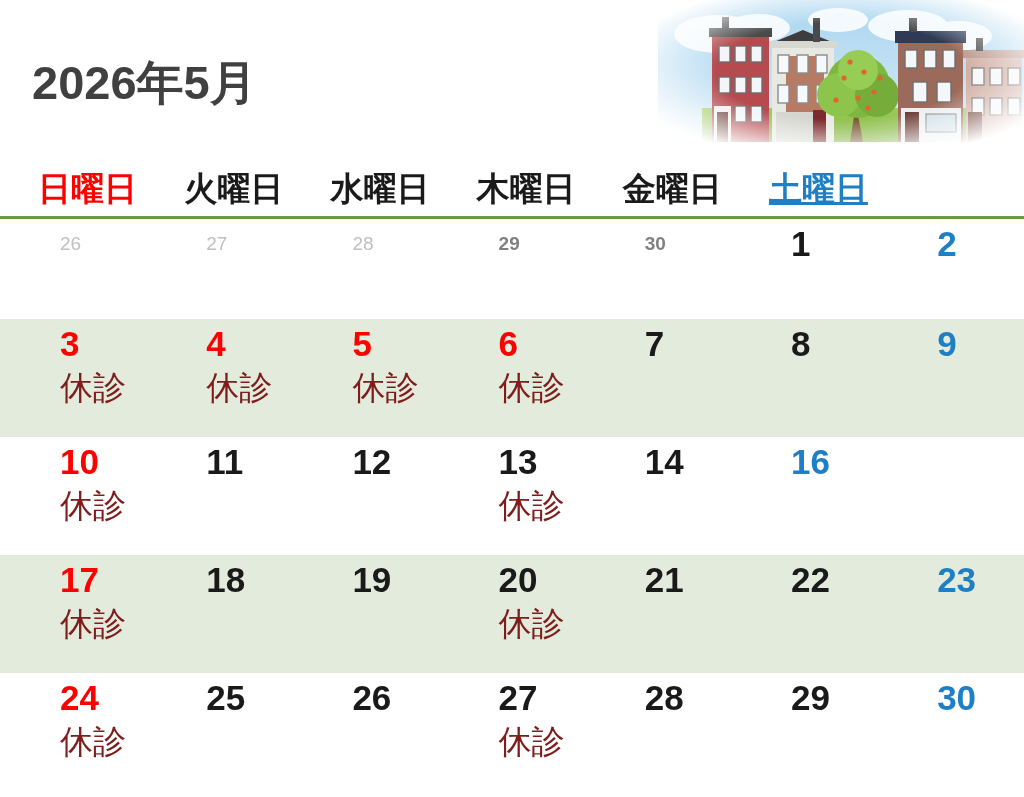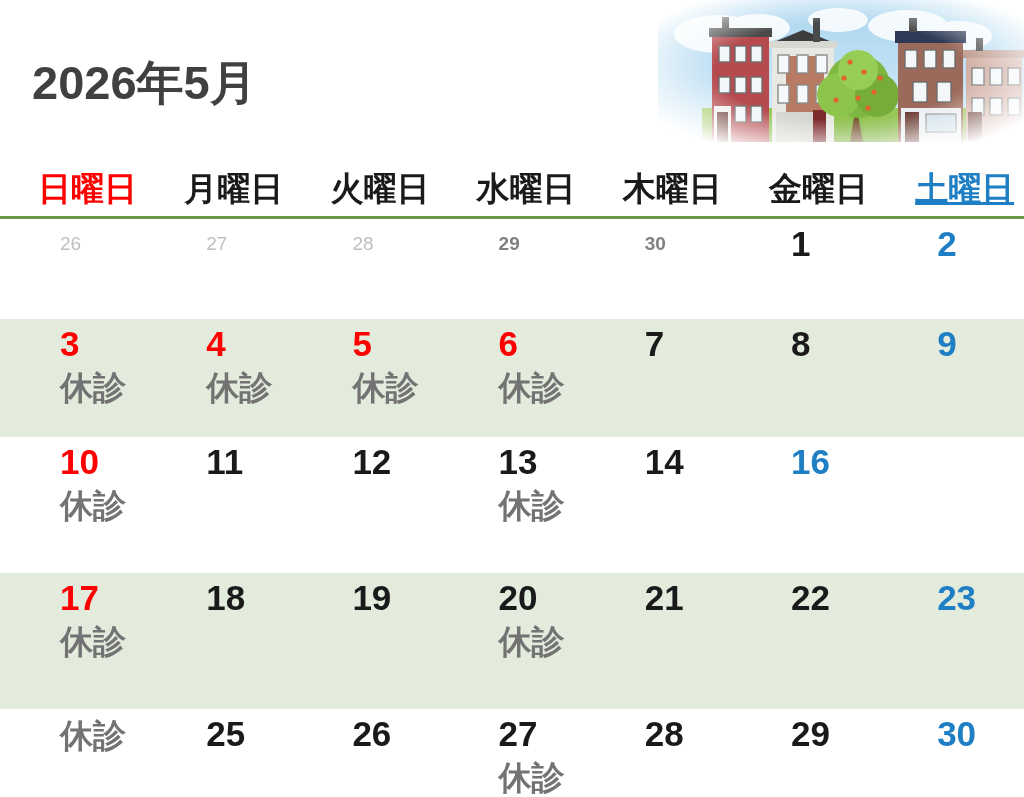--- a/index.html
+++ b/index.html
@@ -101,28 +101,28 @@
     font-weight: bold;
     color: #808080;
     line-height: 42px;
   }
   .c-red   { color: #ff0000; }
   .c-black { color: #1a1a1a; }
   .c-blue  { color: #1f7fc4; }
 
   .note {
     font-size: 33px;
-    font-weight: bold;
-    color: #737373;
+    font-weight: normal;
+    color: #7f1d1d;
     line-height: 42px;
     white-space: nowrap;
     margin-top: 2px;
   }
 
-  .week { height: 136px; }
+  .week { height: 118px; }
   #row-1 { height: 118px; }
   #row-5 { height: 122px; }
 </style>
 </head>
 <body>
 
 <div id="banner">
   <svg width="366" height="142" viewBox="0 0 366 142" xmlns="http://www.w3.org/2000/svg">
     <defs>
       <linearGradient id="skyg" x1="0" y1="0" x2="0" y2="1">
@@ -239,21 +239,20 @@
     <rect x="0" y="0" width="366" height="142" fill="url(#fade)"></rect>
   </svg>
 </div>
 
 <div id="title">2026年5月</div>
 
 <div id="calendar">
 
   <div class="row" id="weekday-row">
     <div class="weekday wd-sun">日曜日</div>
-    <div class="weekday wd-norm">月曜日</div>
     <div class="weekday wd-norm">火曜日</div>
     <div class="weekday wd-norm">水曜日</div>
     <div class="weekday wd-norm">木曜日</div>
     <div class="weekday wd-norm">金曜日</div>
     <div class="weekday wd-sat">土曜日</div>
   </div>
   <div id="header-rule"></div>
 
   <div class="row" id="row-0">
     <div class="cell">
@@ -363,20 +362,21 @@
       <div class="note"></div>
     </div>
     <div class="cell">
       <div class="daynum c-blue">23</div>
       <div class="note"></div>
     </div>
   </div>
 
   <div class="row week" id="row-5">
     <div class="cell">
+      <div class="daynum c-red">24</div>
       <div class="note">休診</div>
     </div>
     <div class="cell">
       <div class="daynum c-black">25</div>
       <div class="note"></div>
     </div>
     <div class="cell">
       <div class="daynum c-black">26</div>
       <div class="note"></div>
     </div>

